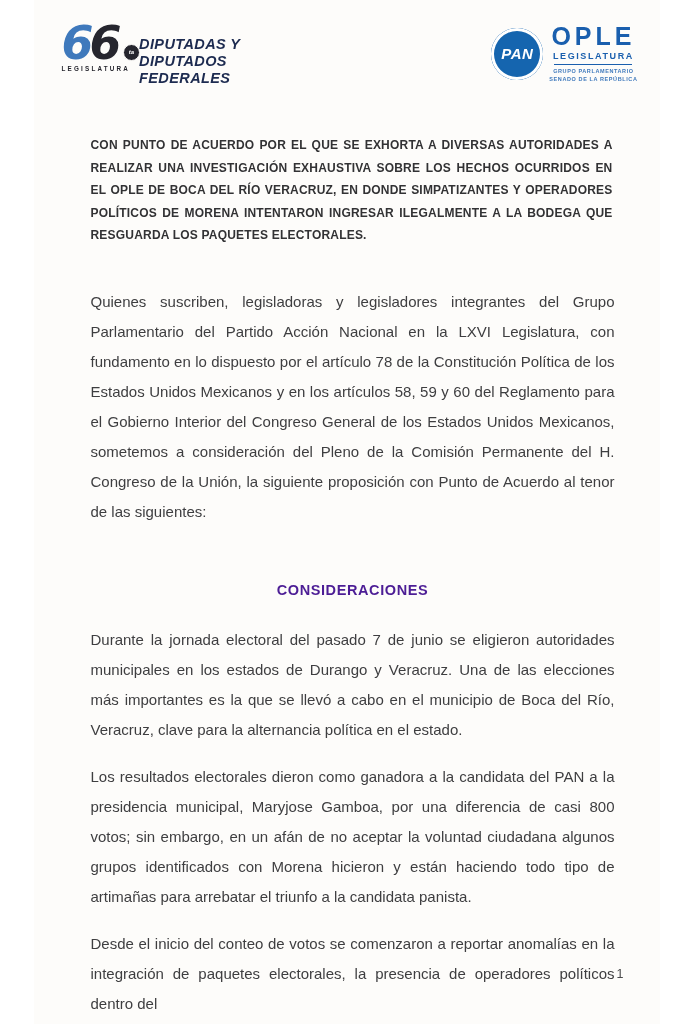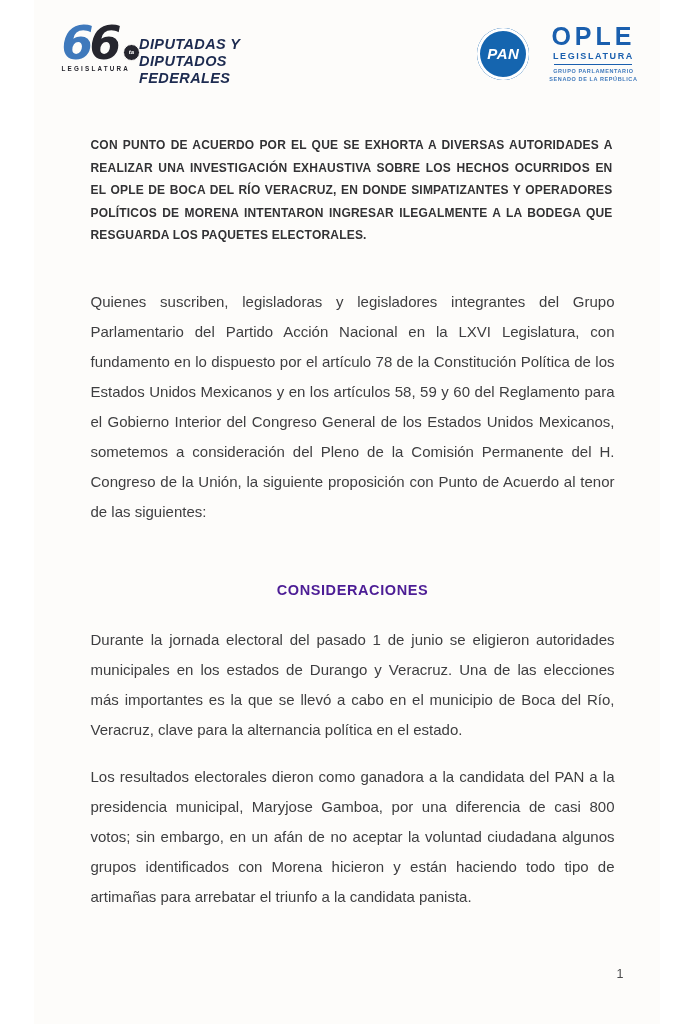--- a/index.html
+++ b/index.html
@@ -40,21 +40,21 @@
   .logo66-sub{
     font-size:6.3px;font-weight:bold;color:#26262e;
     letter-spacing:2.2px;margin-top:3px;text-align:left;
   }
   .logo66-text{
     font-weight:bold;font-style:italic;
     font-size:14.5px;line-height:1.18;letter-spacing:0.4px;
     color:#1d2b50;margin-top:12px;white-space:pre-line;
   }
 
-  .pan-logo{display:flex;align-items:center;gap:20px;}
+  .pan-logo{display:flex;align-items:center;gap:6px;}
   .pan-circle{
     width:52px;height:52px;border-radius:50%;
     background:#1565af;
     box-shadow:inset 0 0 0 3px #ffffff, inset 0 0 0 5px #1565af;
     display:flex;align-items:center;justify-content:center;
     flex:0 0 auto;
   }
   .pan-circle span{
     color:#ffffff;font-weight:bold;font-style:italic;
     font-size:15px;letter-spacing:0.5px;
@@ -131,19 +131,20 @@
       </div>
     </div>
 
   </div>
 
   <div class="doc-heading">CON PUNTO DE ACUERDO POR EL QUE SE EXHORTA A DIVERSAS AUTORIDADES A REALIZAR UNA INVESTIGACIÓN EXHAUSTIVA SOBRE LOS HECHOS OCURRIDOS EN EL OPLE DE BOCA DEL RÍO VERACRUZ, EN DONDE SIMPATIZANTES Y OPERADORES POLÍTICOS DE MORENA INTENTARON INGRESAR ILEGALMENTE A LA BODEGA QUE RESGUARDA LOS PAQUETES ELECTORALES.</div>
 
   <div class="doc-body">
     <p class="intro">Quienes suscriben, legisladoras y legisladores integrantes del Grupo Parlamentario del Partido Acción Nacional en la LXVI Legislatura, con fundamento en lo dispuesto por el artículo 78 de la Constitución Política de los Estados Unidos Mexicanos y en los artículos 58, 59 y 60 del Reglamento para el Gobierno Interior del Congreso General de los Estados Unidos Mexicanos, sometemos a consideración del Pleno de la Comisión Permanente del H. Congreso de la Unión, la siguiente proposición con Punto de Acuerdo al tenor de las siguientes:</p>
     <h2 class="section-title">CONSIDERACIONES</h2>
-    <p>Durante la jornada electoral del pasado 1 de junio se eligieron autoridades municipales en los estados de Durango y Veracruz. Una de las elecciones más importantes es la que se llevó a cabo en el municipio de Boca del Río, Veracruz, clave para la alternancia política en el estado.</p>
+    <p>Durante la jornada electoral del pasado 7 de junio se eligieron autoridades municipales en los estados de Durango y Veracruz. Una de las elecciones más importantes es la que se llevó a cabo en el municipio de Boca del Río, Veracruz, clave para la alternancia política en el estado.</p>
     <p>Los resultados electorales dieron como ganadora a la candidata del PAN a la presidencia municipal, Maryjose Gamboa, por una diferencia de casi 800 votos; sin embargo, en un afán de no aceptar la voluntad ciudadana algunos grupos identificados con Morena hicieron y están haciendo todo tipo de artimañas para arrebatar el triunfo a la candidata panista.</p>
+    <p>Desde el inicio del conteo de votos se comenzaron a reportar anomalías en la integración de paquetes electorales, la presencia de operadores políticos dentro del</p>
   </div>
 
   <div class="page-number">1</div>
 
 </div>
 
 </body></html>

